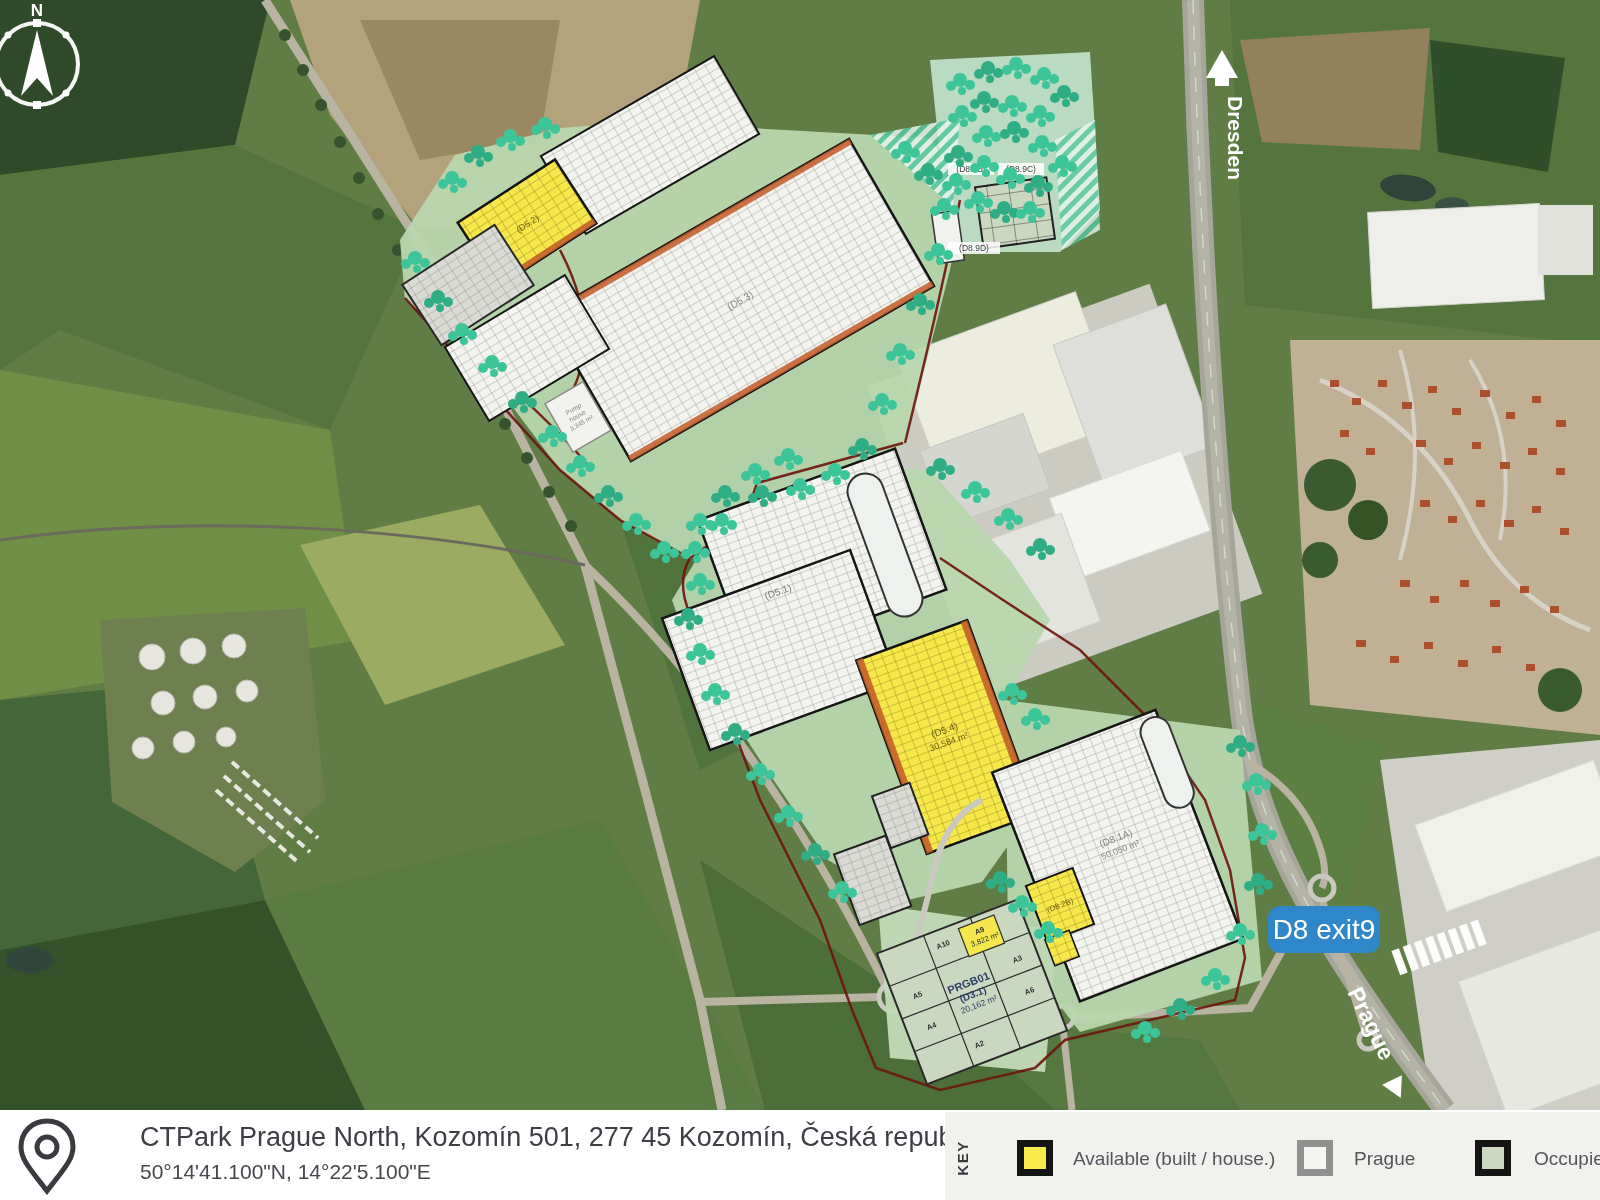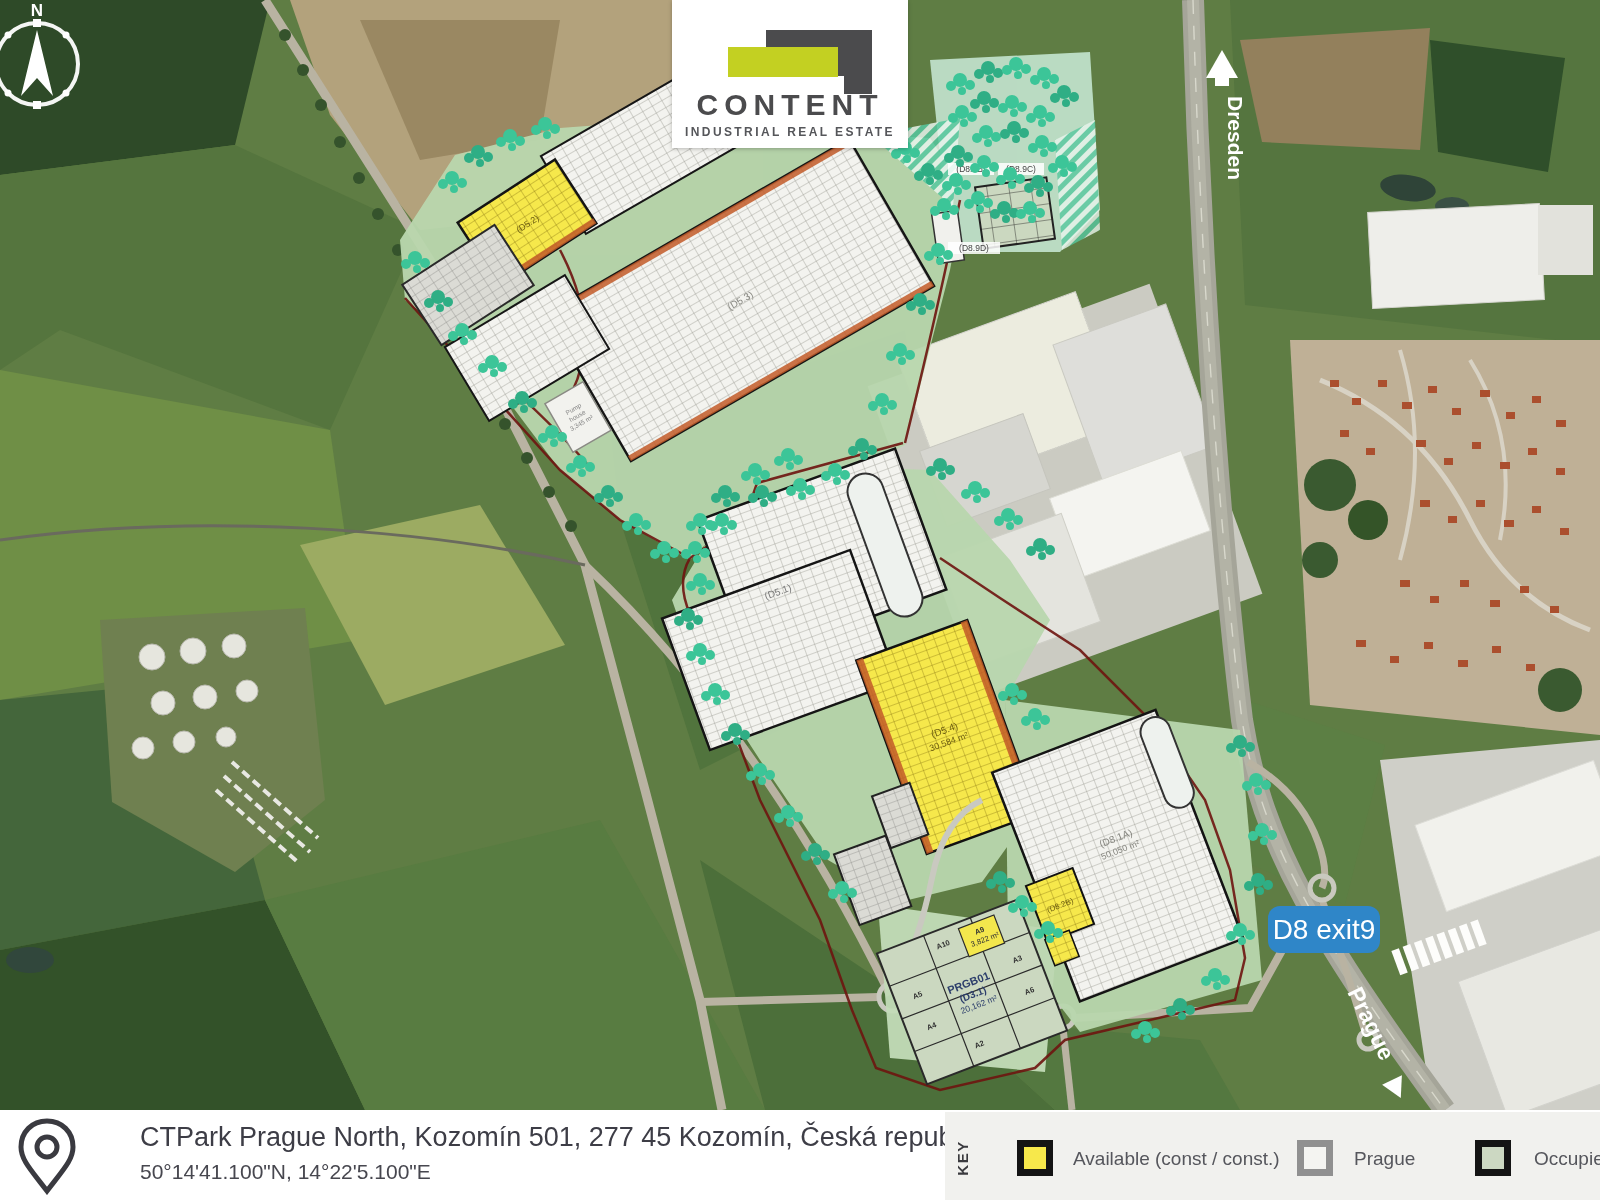--- a/index.html
+++ b/index.html
@@ -429,47 +429,38 @@
         <circle cx="66" cy="93" r="3.5" fill="#fff"></circle>
     <circle cx="8" cy="93" r="3.5" fill="#fff"></circle>
         <circle cx="8" cy="35" r="3.5" fill="#fff"></circle>
     <rect x="33" y="19" width="8" height="8" fill="#fff"></rect>
         <rect x="33" y="101" width="8" height="8" fill="#fff"></rect>
     <polygon points="37,30 53,96 37,78 21,96" fill="#fff"></polygon>
     <text x="37" y="16" font-size="17" font-weight="bold" fill="#fff" text-anchor="middle">N</text>
   </g>
 </svg>
 
-<div id="logo">
-  <div class="mark">
-    <div class="dark1"></div>
-        <div class="lime"></div>
-        <div class="dark2"></div>
-  </div>
-  <div class="title">CONTENT</div>
-  <div class="subtitle">INDUSTRIAL REAL ESTATE</div>
-</div>
 
 <div id="footer">
   <svg class="pin" width="62" height="78" viewBox="0 0 62 78">
     <path d="M31 4 C16 4 5 15 5 30 C5 43 15 53 31 74 C47 53 57 43 57 30 C57 15 46 4 31 4 Z" fill="none" stroke="#3a3a40" stroke-width="5"></path>
     <circle cx="31" cy="30" r="10" fill="none" stroke="#3a3a40" stroke-width="5"></circle>
   </svg>
   <div class="addr">CTPark Prague North, Kozomín 501, 277 45 Kozomín, Česká republika</div>
   <div class="coords">50°14'41.100"N, 14°22'5.100"E</div>
 </div>
 
 <div id="legend">
   <div class="key">KEY</div>
   <div class="sw" style="left:72px;">
     <svg width="22" height="22">
           <rect width="22" height="22" fill="#f7e84b"></rect>
         </svg>
   </div>
-  <div class="lgl" style="left:128px;">Available (const / const.)</div>
+  <div class="lgl" style="left:128px;">Available (built / house.)</div>
   <div class="sw planned" style="left:352px;">
     <svg width="22" height="22">
           <rect width="22" height="22" fill="#f4f4f1"></rect>
         </svg>
   </div>
   <div class="lgl" style="left:409px;">Prague</div>
   <div class="sw" style="left:530px;">
     <svg width="22" height="22">
           <rect width="22" height="22" fill="#ccd8c2"></rect>
         </svg>

